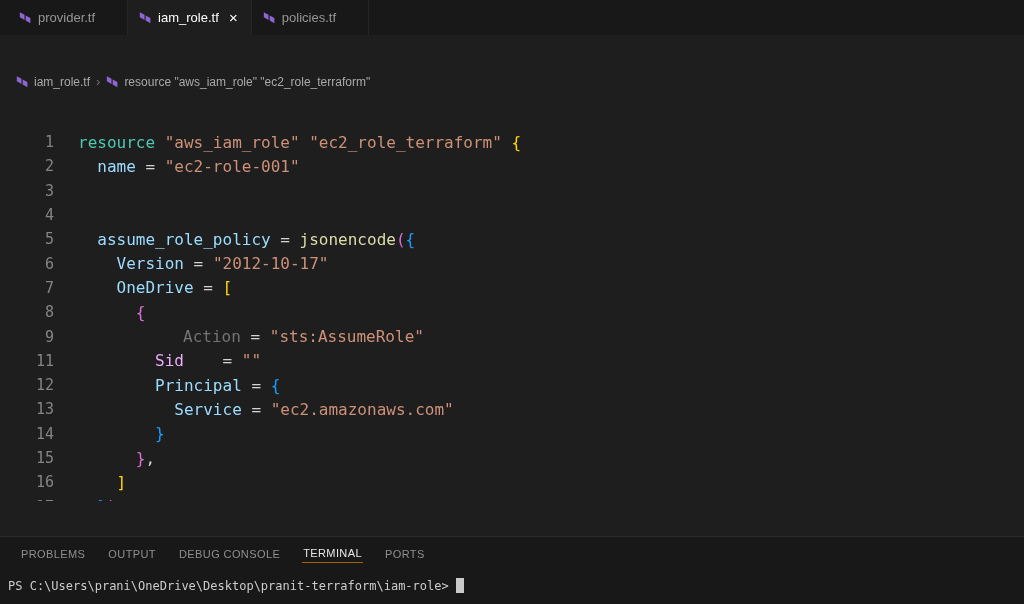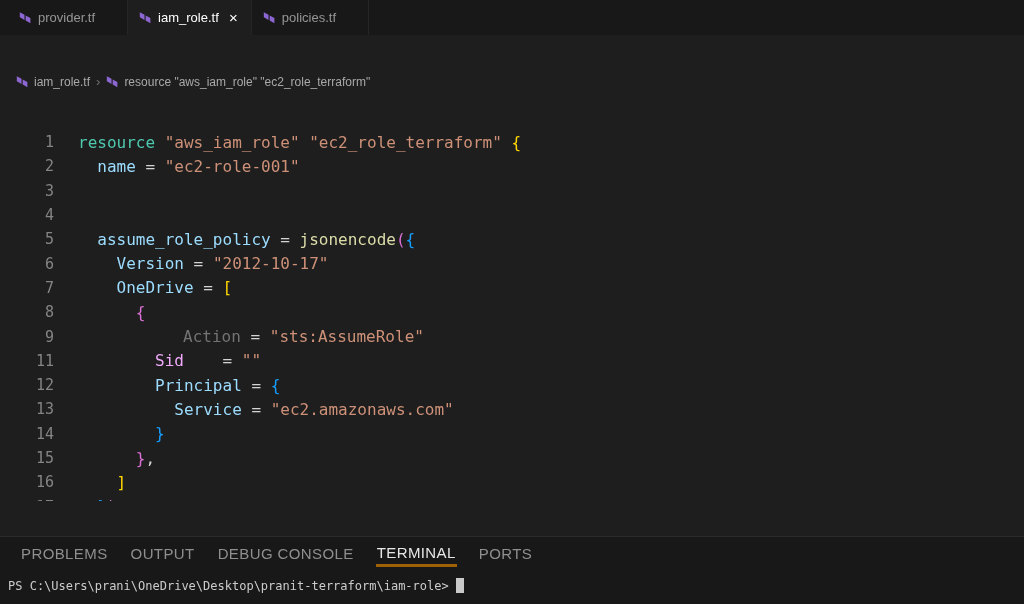--- a/index.html
+++ b/index.html
@@ -28,23 +28,23 @@
   .code-line { display: flex; height: 24.3px; align-items: center; white-space: pre;
                font-family: "DejaVu Sans Mono", monospace; font-size: 16px; }
   .ln { flex: none; width: 54px; text-align: right; color: var(--line_number); font-size: 15px; cursor: pointer; }
   .code { margin-left: 24px; }
   .code-line.current { box-shadow: inset 0 1px 0 var(--current_line_border), inset 0 -1px 0 var(--current_line_border); }
   .code-line.current .ln { color: var(--line_number_active); text-align: right; }
 
   
   .panel { flex: none; height: 68px; background: var(--chrome_bg); border-top: 1px solid #2b2b2b; }
   .panel-tabs { height: 32px; display: flex; align-items: center; padding-left: 20px; }
-  .panel-tab { margin-right: 21px; font-size: 15px; letter-spacing: 0.4px; color: var(--panel_tab_fg);
+  .panel-tab { margin-right: 21px; font-size: 11px; letter-spacing: 0.4px; color: var(--panel_tab_fg);
                padding: 4px 1px 3px 1px; cursor: pointer; }
-  .panel-tab.active { color: var(--panel_tab_active_fg); border-bottom: 3px solid #a16207; }
+  .panel-tab.active { color: var(--panel_tab_active_fg); border-bottom: 1px solid #a16207; }
   .terminal { display: flex; align-items: center; padding-left: 8px; margin-top: 9px;
               font-family: "DejaVu Sans Mono", monospace; font-size: 12px; color: var(--terminal_fg); }
   .cursor { display: inline-block; width: 8px; height: 15px; background: #c9c9c9; margin-left: 7px; }
 </style>
 </head>
 <body>
 
 <div class="window">
 
   <div class="tabbar">

